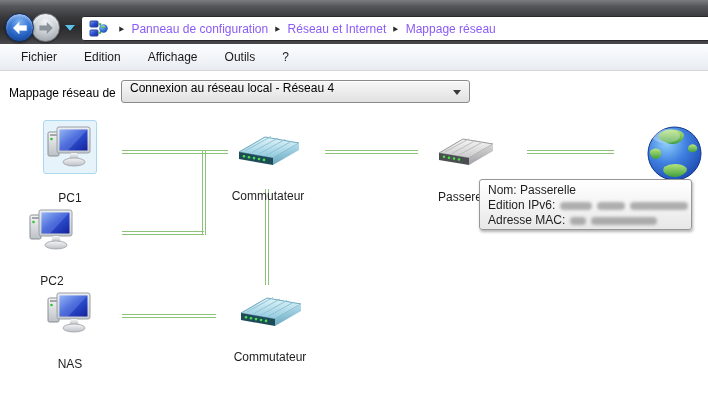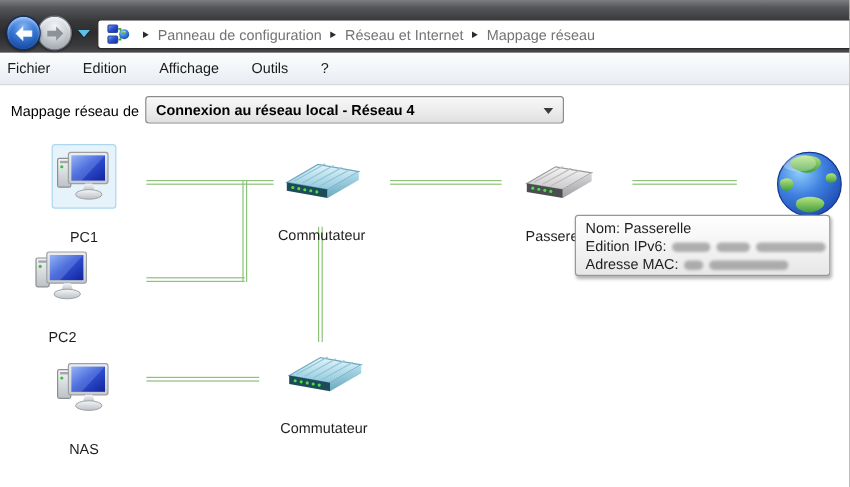--- a/index.html
+++ b/index.html
@@ -33,61 +33,61 @@
     border-left:5px solid transparent; border-right:5px solid transparent;
     border-top:6px solid #5cc0e8; filter:drop-shadow(0 1px 0 rgba(0,0,0,.4));
   }
   .addressbar {
     position:absolute; left:81px; top:16px; right:-2px; height:25px;
     background:#fff; border:1px solid #2a2a2a; border-radius:3px 0 0 3px;
     display:flex; align-items:center; padding-left:5px; z-index:1;
   }
   .crumb-icon { display:flex; align-items:center; margin:0 4px 0 2px; }
   .crumb-sep { font-size:7px; color:#2b2b2b; margin:0 7px; transform:scaleX(.9); }
-  .crumb { color:#737373; cursor:default; white-space:nowrap; }
+  .crumb { color:#8b5cf6; cursor:default; white-space:nowrap; }
 
   
   .menubar {
     position:absolute; left:0; top:44px; right:0; height:27px;
     background:linear-gradient(180deg,#fcfdfe 0%,#f1f4f8 55%,#e8ecf1 100%);
     border-bottom:1px solid #d8d8d8;
-    display:flex; align-items:center; padding-left:6px; color:#1a1a1a;
+    display:flex; align-items:center; padding-left:21px; color:#1a1a1a;
   }
   .menu-item { padding:3px 9px; white-space:nowrap; }
   .menu-item:first-child { padding-left:0; margin-left:0; }
   .menubar .menu-item + .menu-item { margin-left:9px; }
 
   
   .selector-label { position:absolute; left:9px; top:86px; }
   .combo {
     position:absolute; left:121px; top:80px; width:349px; height:23px;
     border:1px solid #8a8a8a; border-radius:3px;
     background:linear-gradient(180deg,#f7f7f7 0%,#ededed 50%,#e0e0e0 100%);
     box-shadow:inset 0 1px 0 #fff;
-    display:flex; align-items:center; padding-left:8px; color:#000;font-weight:bold;
+    display:flex; align-items:flex-start; padding-left:8px; color:#000;
   }
   .combo-arrow {
     position:absolute; right:8px; top:9px; width:0; height:0;
     border-left:4px solid transparent; border-right:4px solid transparent;
     border-top:5px solid #3a3a3a;
   }
 
   
   .map { position:absolute; left:0; top:72px; right:0; bottom:0; }
   .node { position:absolute; text-align:center; }
   .nodebox { display:flex; align-items:center; justify-content:center; margin:0 auto; }
   .sel {
     width:54px; height:54px; border-radius:3px;
     background:#e7f3fb; border:1px solid #abd7ef;
   }
   .nlabel { margin-top:17px; color:#1e1e1e; white-space:nowrap; }
 
   .n-pc1 { left:41px; top:48px; width:58px; }
   .n-pc2 { left:23px; top:131px; width:58px; }
-  .n-nas { left:41px; top:224px; width:58px; }
+  .n-nas { left:41px; top:214px; width:58px; }
   .n-sw1 { left:228px; top:58px; width:80px; }
   .n-sw2 { left:230px; top:219px; width:80px; }
   .n-gw  { left:428px; top:61px; width:76px; }
   .n-inet{ left:645px; top:52px; width:58px; }
 
   .hline { position:absolute; height:4px; border-top:1px solid #8cc27a; border-bottom:1px solid #8cc27a; }
   .vline { position:absolute; width:4px;  border-left:1px solid #8cc27a; border-right:1px solid #8cc27a; }
   .l-pc1    { left:122px; top:78px;  width:106px; }
   .l-sw1gw  { left:325px; top:78px;  width:93px; }
   .l-gwinet { left:527px; top:78px;  width:87px; }

